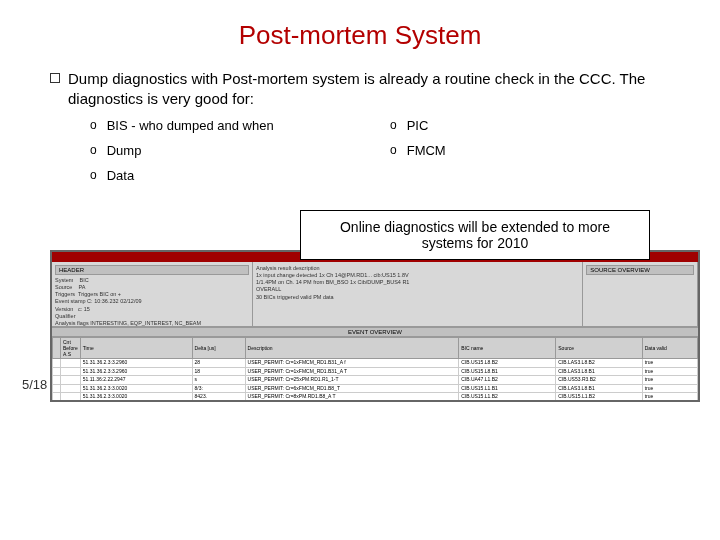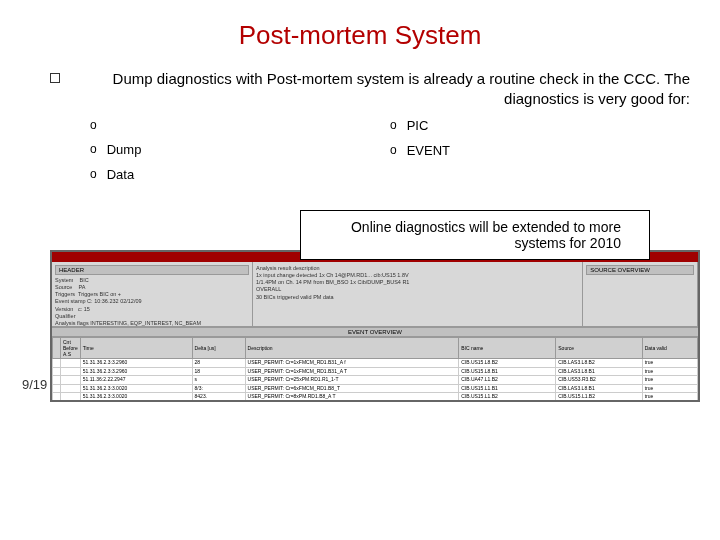--- a/index.html
+++ b/index.html
@@ -1,26 +1,26 @@
 <!DOCTYPE html>
 <html><head>
 <meta charset="utf-8">
 <style>
   * { margin: 0; padding: 0; box-sizing: border-box; }
   body { width: 720px; height: 540px; background: #fff; font-family: Arial, sans-serif; overflow: hidden; position: relative; }
   .slide { width: 720px; height: 412px; position: relative; padding: 20px 30px; }
   .title { color: #b30000; font-size: 26px; text-align: center; margin-bottom: 18px; font-weight: normal; }
   .bullet-main { display: flex; align-items: flex-start; margin-bottom: 10px; margin-left: 20px; }
   .bullet-box { display: inline-block; width: 10px; height: 10px; border: 1.5px solid #333; margin-right: 8px; margin-top: 4px; flex-shrink: 0; }
-  .main-text { font-size: 15px; line-height: 1.3; text-align: right; }
+  .main-text { font-size: 15px; line-height: 1.3; }
   .sub-lists { display: flex; margin-left: 60px; margin-top: 8px; }
   .sub-col { flex: 1; }
   .sub-item { display: flex; align-items: flex-start; margin-bottom: 10px; font-size: 13px; }
   .sub-marker { margin-right: 10px; font-size: 12px; }
-  .callout { position: absolute; top: 210px; left: 300px; width: 350px; background: #fff; border: 1px solid #000; padding: 8px 28px; font-size: 14px; text-align: right; z-index: 10; }
+  .callout { position: absolute; top: 210px; left: 300px; width: 350px; background: #fff; border: 1px solid #000; padding: 8px 28px; font-size: 14px; text-align: center; z-index: 10; }
   .screenshot { position: absolute; top: 250px; left: 50px; right: 20px; bottom: 10px; border: 2px solid #666; background: linear-gradient(to bottom, #a00000 0%, #a00000 5%, #ddd 5%, #ddd 100%); font-size: 6px; overflow: hidden; }
   .shot-header { background: #a00000; height: 10px; }
   .shot-panels { display: flex; height: 65px; background: #d8d8d8; border-bottom: 1px solid #999; }
   .shot-panel { flex: 1; border-right: 1px solid #999; padding: 3px; }
   .shot-panel-title { background: #c0c0c0; padding: 1px 3px; font-size: 6px; margin-bottom: 2px; border: 1px solid #999; }
   .shot-row { font-size: 5.5px; color: #333; line-height: 1.3; white-space: nowrap; overflow: hidden; }
   .event-title { background: #c0c0c0; text-align: center; font-size: 6px; padding: 1px; border-top: 1px solid #999; border-bottom: 1px solid #999; }
   .table-area { position: absolute; top: 85px; left: 0; right: 0; bottom: 0; overflow: hidden; }
   .evt-table { width: 100%; border-collapse: collapse; font-size: 5px; }
   .evt-table th { background: #d0d0d0; border: 1px solid #999; padding: 1px 2px; font-weight: normal; text-align: left; font-size: 5px; }
@@ -37,38 +37,39 @@
 
   <div class="bullet-main">
     <span class="bullet-box"></span>
     <span class="main-text">Dump diagnostics with Post-mortem system is already a routine check in the CCC. The diagnostics is very good for:</span>
   </div>
 
   <div class="sub-lists">
     <div class="sub-col">
       <div class="sub-item">
           <span class="sub-marker">o</span>
+          <span>BIS - who dumped and when</span>
         </div>
       <div class="sub-item">
           <span class="sub-marker">o</span>
           <span>Dump</span>
         </div>
       <div class="sub-item">
           <span class="sub-marker">o</span>
           <span>Data</span>
         </div>
     </div>
     <div class="sub-col">
       <div class="sub-item">
           <span class="sub-marker">o</span>
           <span>PIC</span>
         </div>
       <div class="sub-item">
           <span class="sub-marker">o</span>
-          <span>EVENT</span>
+          <span>FMCM</span>
         </div>
     </div>
   </div>
 
   <div class="callout">Online diagnostics will be extended to more systems for 2010</div>
 
   <div class="screenshot">
     <div class="shot-header"></div>
     <div class="shot-panels">
       <div class="shot-panel" style="flex:0.9">
@@ -306,14 +307,14 @@
               <td>USER_PERMIT: Cr=FxPM.RD1.B1_A T</td>
               <td>CIB.UA43.L4.B2</td>
               <td>CIB.LAS3.L4.B2</td>
               <td>true</td>
             </tr>
           </tbody>
       </table>
     </div>
   </div>
 
-  <div class="date-label">9/19</div>
+  <div class="date-label">5/18</div>
 </div>
 
 </body></html>

